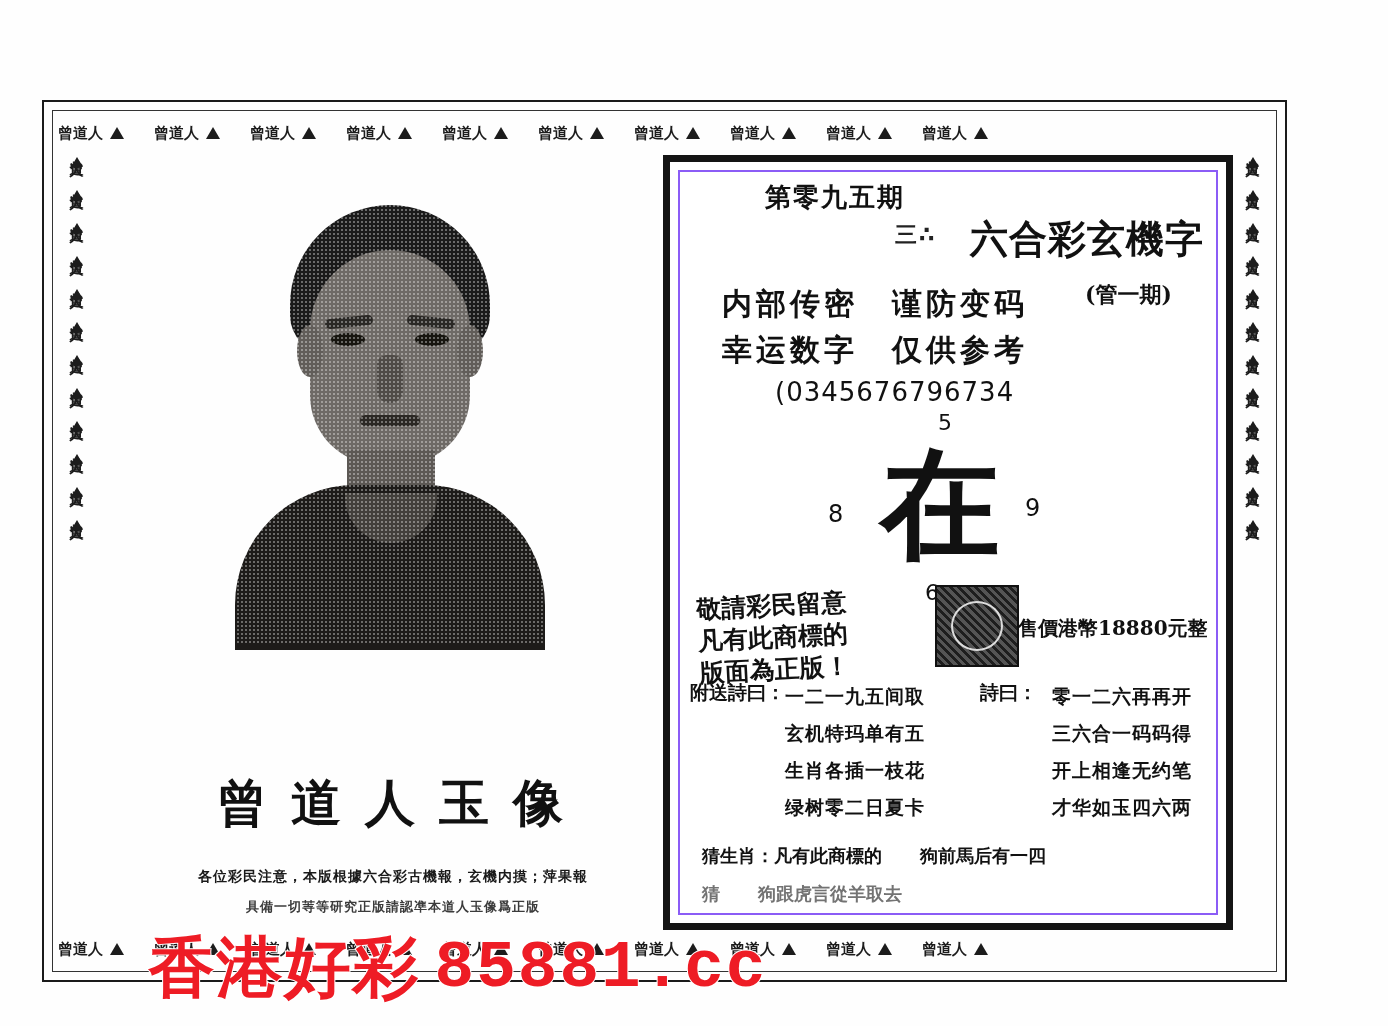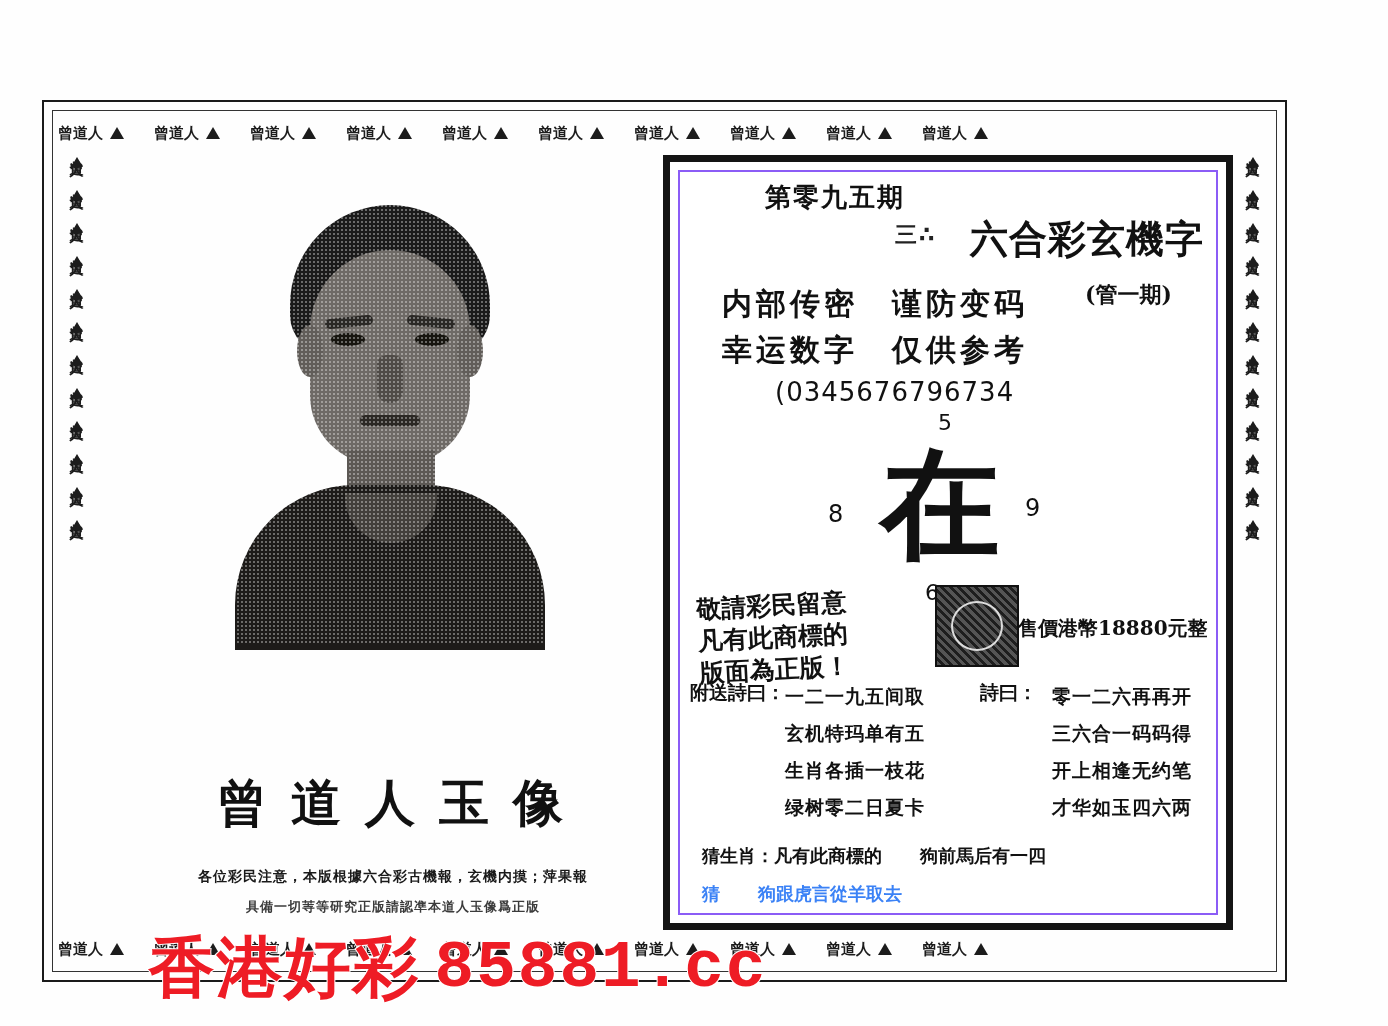--- a/index.html
+++ b/index.html
@@ -423,21 +423,21 @@
     font-size: 18px;
     color: #111;
   }
   .guess-row1 .gcol2 { margin-left: 38px; }
   .guess-row2 {
     position: absolute;
     left: 22px; top: 710px;
     font-family: "DejaVu Serif", serif;
     font-weight: bold;
     font-size: 18px;
-    color: #3b82f6;
+    color: #737373;
   }
   .guess-row2 .gcol2 { margin-left: 38px; }
 
   
   #overlay-wm {
     position: absolute;
     left: 18px; top: 928px;
     width: 880px;
     height: 80px;
     display: flex;

